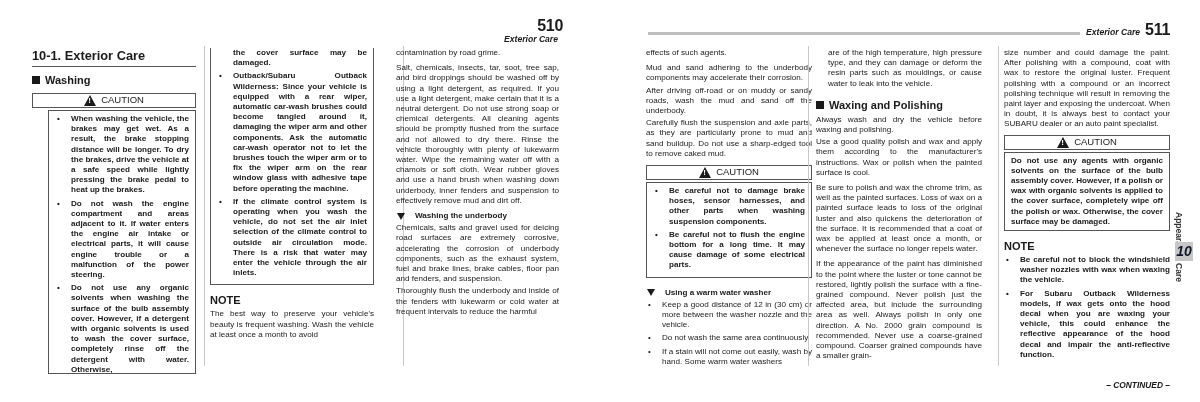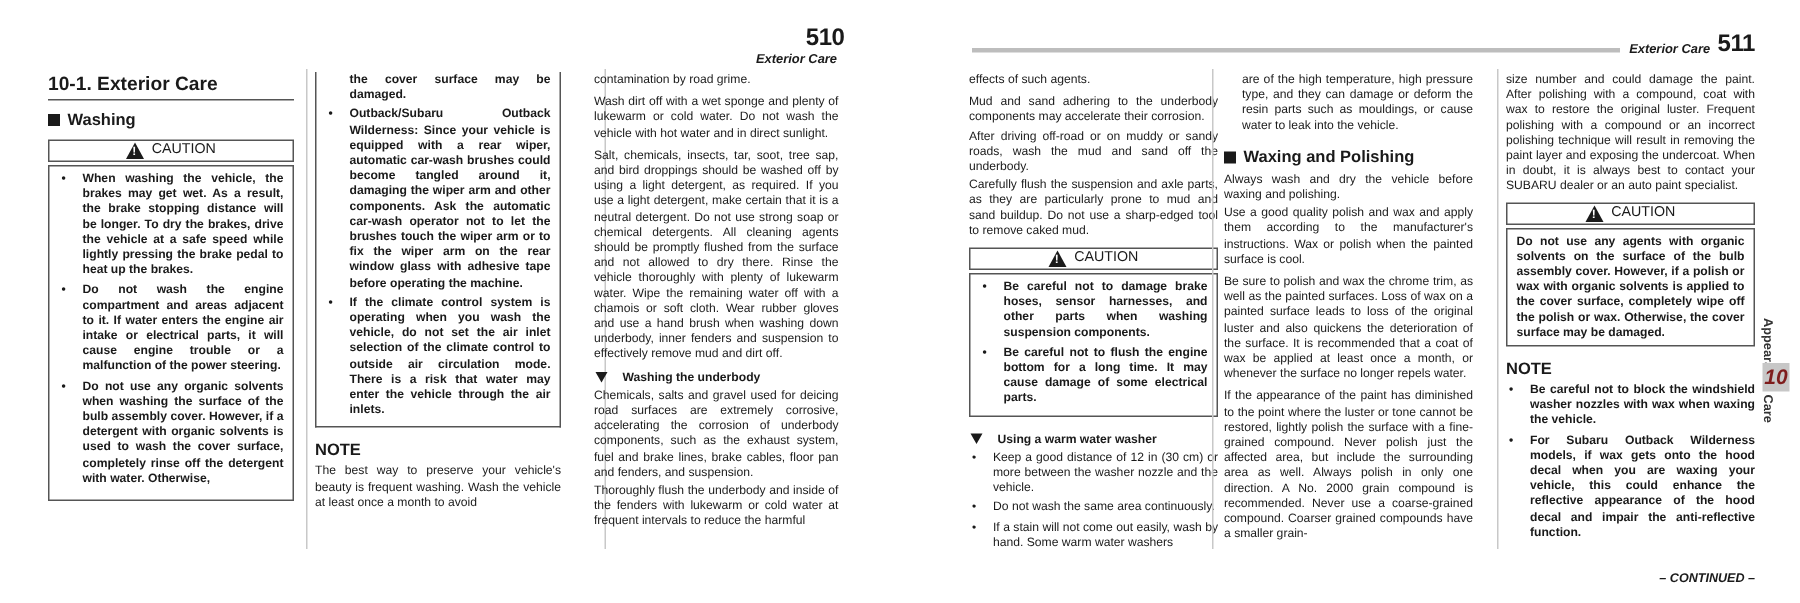--- a/index.html
+++ b/index.html
@@ -35,21 +35,21 @@
   ul.b li::before { content: "\2022"; position: absolute; left: 2px; top: 0; font-size: 8px; }
 
   p { text-align: justify; margin-bottom: 5px; }
   .note-title { font-weight: bold; font-size: 11px; line-height: 14px; margin: 8px 0 2px 0; }
   .bold { font-weight: bold; }
   .tri-head { font-weight: bold; display: flex; align-items: center; margin: 3px 0 2px 0; }
   .tri-down { width: 0; height: 0; border-left: 4px solid transparent; border-right: 4px solid transparent; border-top: 7px solid #1a1a1a; margin: 0 10px 0 1px; }
 
   .side-tab { position: absolute; left: 544px; top: 212px; width: 14px; height: 80px; }
   .side-tab-label { position: absolute; left: 0; top: 0; writing-mode: vertical-rl; font-size: 8.5px; font-weight: bold; color: #333; height: 75px; }
-  .side-num { position: absolute; left: 545px; top: 242px; width: 18px; height: 19px; background: #c7c7c7; color: #7f1d1d; font-style: italic; font-weight: bold; font-size: 14px; line-height: 19px; text-align: center; }
+  .side-num { position: absolute; left: 545px; top: 242px; width: 18px; height: 19px; background: #c7c7c7; color: #0f172a; font-style: italic; font-weight: bold; font-size: 14px; line-height: 19px; text-align: center; }
   .continued { position: absolute; right: 30px; top: 380px; font-style: italic; font-weight: bold; font-size: 8.4px; }
 </style>
 </head>
 <body>
 
 <div class="page page-left">
   <div class="hdr">
     <span class="hdr-num">510</span>
     <span class="hdr-title">Exterior Care</span>
     <span class="hdr-rule"></span>
@@ -58,21 +58,21 @@
   <div class="col" style="left:32px; width:164px;">
     <div class="sec-title">10-1. Exterior Care</div>
     <div class="sub-title">
       <span class="sq"></span>
       <span>Washing</span>
     </div>
     <div class="caution-hdr">
       <span class="warn-tri"></span>
       <span>CAUTION</span>
     </div>
-    <div class="caution-box" style="height:224px; overflow:hidden;">
+    <div class="caution-box" style="height:264px; overflow:hidden;margin-left:16px;">
       <ul class="b">
         <li>When washing the vehicle, the brakes may get wet. As a result, the brake stopping distance will be longer. To dry the brakes, drive the vehicle at a safe speed while lightly pressing the brake pedal to heat up the brakes.</li>
         <li>Do not wash the engine compartment and areas adjacent to it. If water enters the engine air intake or electrical parts, it will cause engine trouble or a malfunction of the power steering.</li>
         <li>Do not use any organic solvents when washing the surface of the bulb assembly cover. However, if a detergent with organic solvents is used to wash the cover surface, completely rinse off the detergent with water. Otherwise,</li>
       </ul>
     </div>
   </div>
 
   <div class="vdiv" style="left:204px;"></div>
 
@@ -86,21 +86,20 @@
     </div>
     <div class="note-title">NOTE</div>
     <p>The best way to preserve your vehicle's beauty is frequent washing. Wash the vehicle at least once a month to avoid</p>
   </div>
 
   <div class="vdiv" style="left:403px;"></div>
 
   <div class="col" style="left:396px; width:163px; padding-left:0;">
     <div style="margin-left:0;">
       <p>contamination by road grime.</p>
-      <p>Wash dirt off with a wet sponge and plenty of lukewarm or cold water. Do not wash the vehicle with hot water and in direct sunlight.</p>
       <p>Salt, chemicals, insects, tar, soot, tree sap, and bird droppings should be washed off by using a light detergent, as required. If you use a light detergent, make certain that it is a neutral detergent. Do not use strong soap or chemical detergents. All cleaning agents should be promptly flushed from the surface and not allowed to dry there. Rinse the vehicle thoroughly with plenty of lukewarm water. Wipe the remaining water off with a chamois or soft cloth. Wear rubber gloves and use a hand brush when washing down underbody, inner fenders and suspension to effectively remove mud and dirt off.</p>
       <div class="tri-head">
         <span class="tri-down"></span>
         <span>Washing the underbody</span>
       </div>
       <p style="margin-bottom:2px;">Chemicals, salts and gravel used for deicing road surfaces are extremely corrosive, accelerating the corrosion of underbody components, such as the exhaust system, fuel and brake lines, brake cables, floor pan and fenders, and suspension.</p>
       <p>Thoroughly flush the underbody and inside of the fenders with lukewarm or cold water at frequent intervals to reduce the harmful</p>
     </div>
   </div>
 </div>

